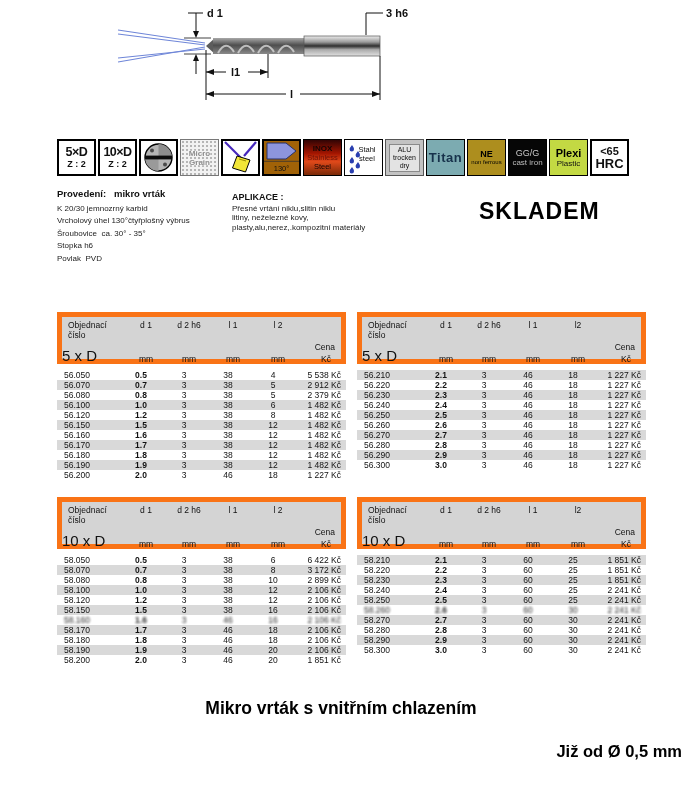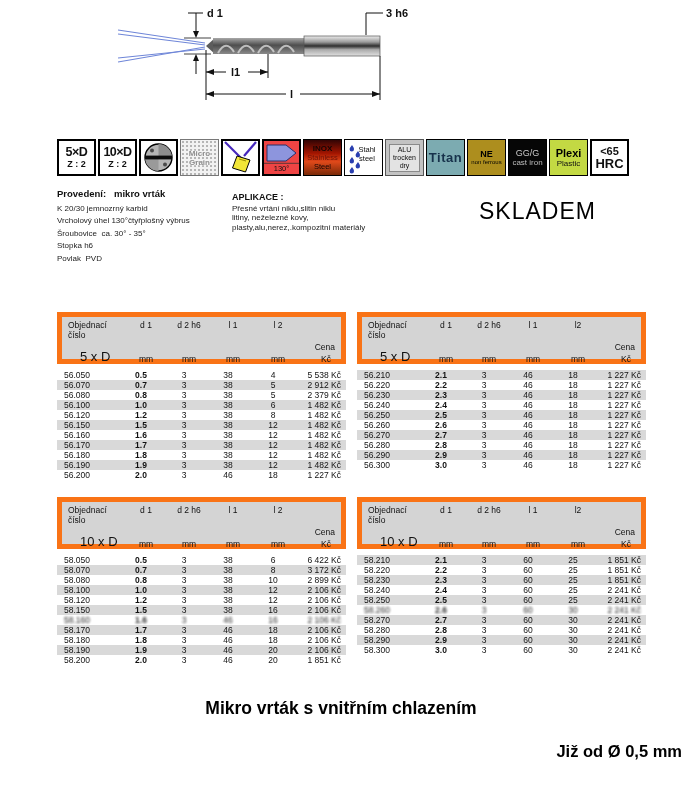--- a/index.html
+++ b/index.html
@@ -15,21 +15,21 @@
         align-items:center;justify-content:center;text-align:center;overflow:hidden;position:relative;}
   .tile-ratio{border:2px solid #000;background:#fff;}
   .ratio-top{font-weight:bold;font-size:12.5px;line-height:13px;letter-spacing:-0.5px;}
   .ratio-bottom{font-weight:bold;font-size:9px;line-height:11px;}
   .tile-section{border:2px solid #000;background:#fff;}
   .tile-grain{border:1px solid #777;background-color:#f2f2f2;
       background-image:radial-gradient(#b5b5b5 0.9px, transparent 1px);background-size:4px 4px;}
   .grain-line{font-size:8px;font-weight:bold;color:#8d8d8d;line-height:9px;
       text-shadow:0 0 2px #fff,0 0 2px #fff;}
   .tile-pendant{border:2px solid #000;background:#fff;}
-  .tile-angle{border:2px solid #000;background:#ef4444;justify-content:flex-end;}
+  .tile-angle{border:2px solid #000;background:#a16207;justify-content:space-between;}
   .angle-label{font-size:7.5px;line-height:10px;color:#111;}
   .tile-inox{border:1px solid #000;background:linear-gradient(#310404,#a31500 38%,#e0491a 62%,#7a2a08);}
   .inox-l1{font-size:8px;font-weight:bold;color:#150404;line-height:9px;}
   .inox-l2{font-size:7.5px;color:#6e1208;line-height:9px;}
   .inox-l3{font-size:7.5px;color:#150404;line-height:9px;}
   .tile-stahl{border:1px solid #000;background:#fff;}
   .stahl-text{position:absolute;right:2px;top:5px;font-size:7.5px;line-height:9px;color:#111;text-align:center;width:26px;}
   .drops{position:absolute;left:1px;top:1px;}
   .tile-alu{border:1px solid #555;background:#c3c3c3;}
   .alu-panel{background:#e3e3e3;border:1px solid #8a8a8a;padding:1px 3px;font-size:7px;line-height:8px;color:#111;}
@@ -48,40 +48,40 @@
   .hrc-l1{font-size:11px;font-weight:bold;line-height:12px;}
   .hrc-l2{font-size:13px;font-weight:bold;line-height:13px;}
 
   
   .provedeni{position:absolute;left:57px;top:188px;width:175px;}
   .provedeni-title{font-size:9.5px;font-weight:bold;white-space:pre;margin-bottom:4px;}
   .provedeni-line{font-size:8px;line-height:12.4px;white-space:pre;color:#222;}
   .aplikace{position:absolute;left:232px;top:192px;width:200px;}
   .aplikace-title{font-size:9px;font-weight:bold;margin-bottom:2px;}
   .aplikace-line{font-size:8px;line-height:9.4px;color:#222;}
-  .skladem{position:absolute;left:479px;top:198px;font-size:23px;font-weight:normal;
+  .skladem{position:absolute;left:479px;top:198px;font-size:23px;font-weight:bold;
            letter-spacing:1px;color:#000;}
 
   
   .ptable{position:absolute;width:289px;}
   .t1{left:57px;top:312px;} .t2{left:357px;top:312px;}
   .t3{left:57px;top:497px;} .t4{left:357px;top:497px;}
   .thead{border:5px solid #f97316;background:#d4d4d4;height:52px;box-sizing:border-box;
          padding-top:3px;font-size:8.5px;color:#111;}
   .hrow{display:flex;}
   .c1{width:64px;padding-left:6px;text-align:left;box-sizing:border-box;}
   .c2{width:40px;text-align:center;}
   .c3{width:46px;text-align:center;}
   .c4{width:42px;text-align:center;}
   .c5{width:48px;text-align:center;}
   .c6{flex:1;text-align:right;padding-right:6px;box-sizing:border-box;}
   .h-title span{display:block;line-height:10px;}
   .hrow.r2{height:12px;align-items:flex-end;}
   .hrow.r3{height:14px;align-items:flex-end;padding-bottom:2px;box-sizing:border-box;}
-  .h-size{padding-left:18px;font-size:13px;}
+  .h-size{padding-left:0;font-size:15px;}
   .h-cur{padding-right:10px;}
   .tbody{margin-top:6px;}
   .trow{display:flex;height:10px;line-height:10px;font-size:8.5px;color:#111;}
   .trow .tcell:nth-child(1){width:64px;padding-left:7px;text-align:left;box-sizing:border-box;}
   .trow .tcell:nth-child(2){width:40px;text-align:center;font-weight:bold;}
   .trow .tcell:nth-child(3){width:46px;text-align:center;}
   .trow .tcell:nth-child(4){width:42px;text-align:center;}
   .trow .tcell:nth-child(5){width:48px;text-align:center;}
   .trow .tcell:nth-child(6){flex:1;text-align:right;padding-right:5px;box-sizing:border-box;}
   .stripe-a .trow:nth-child(even){background:#d9d9d9;}

